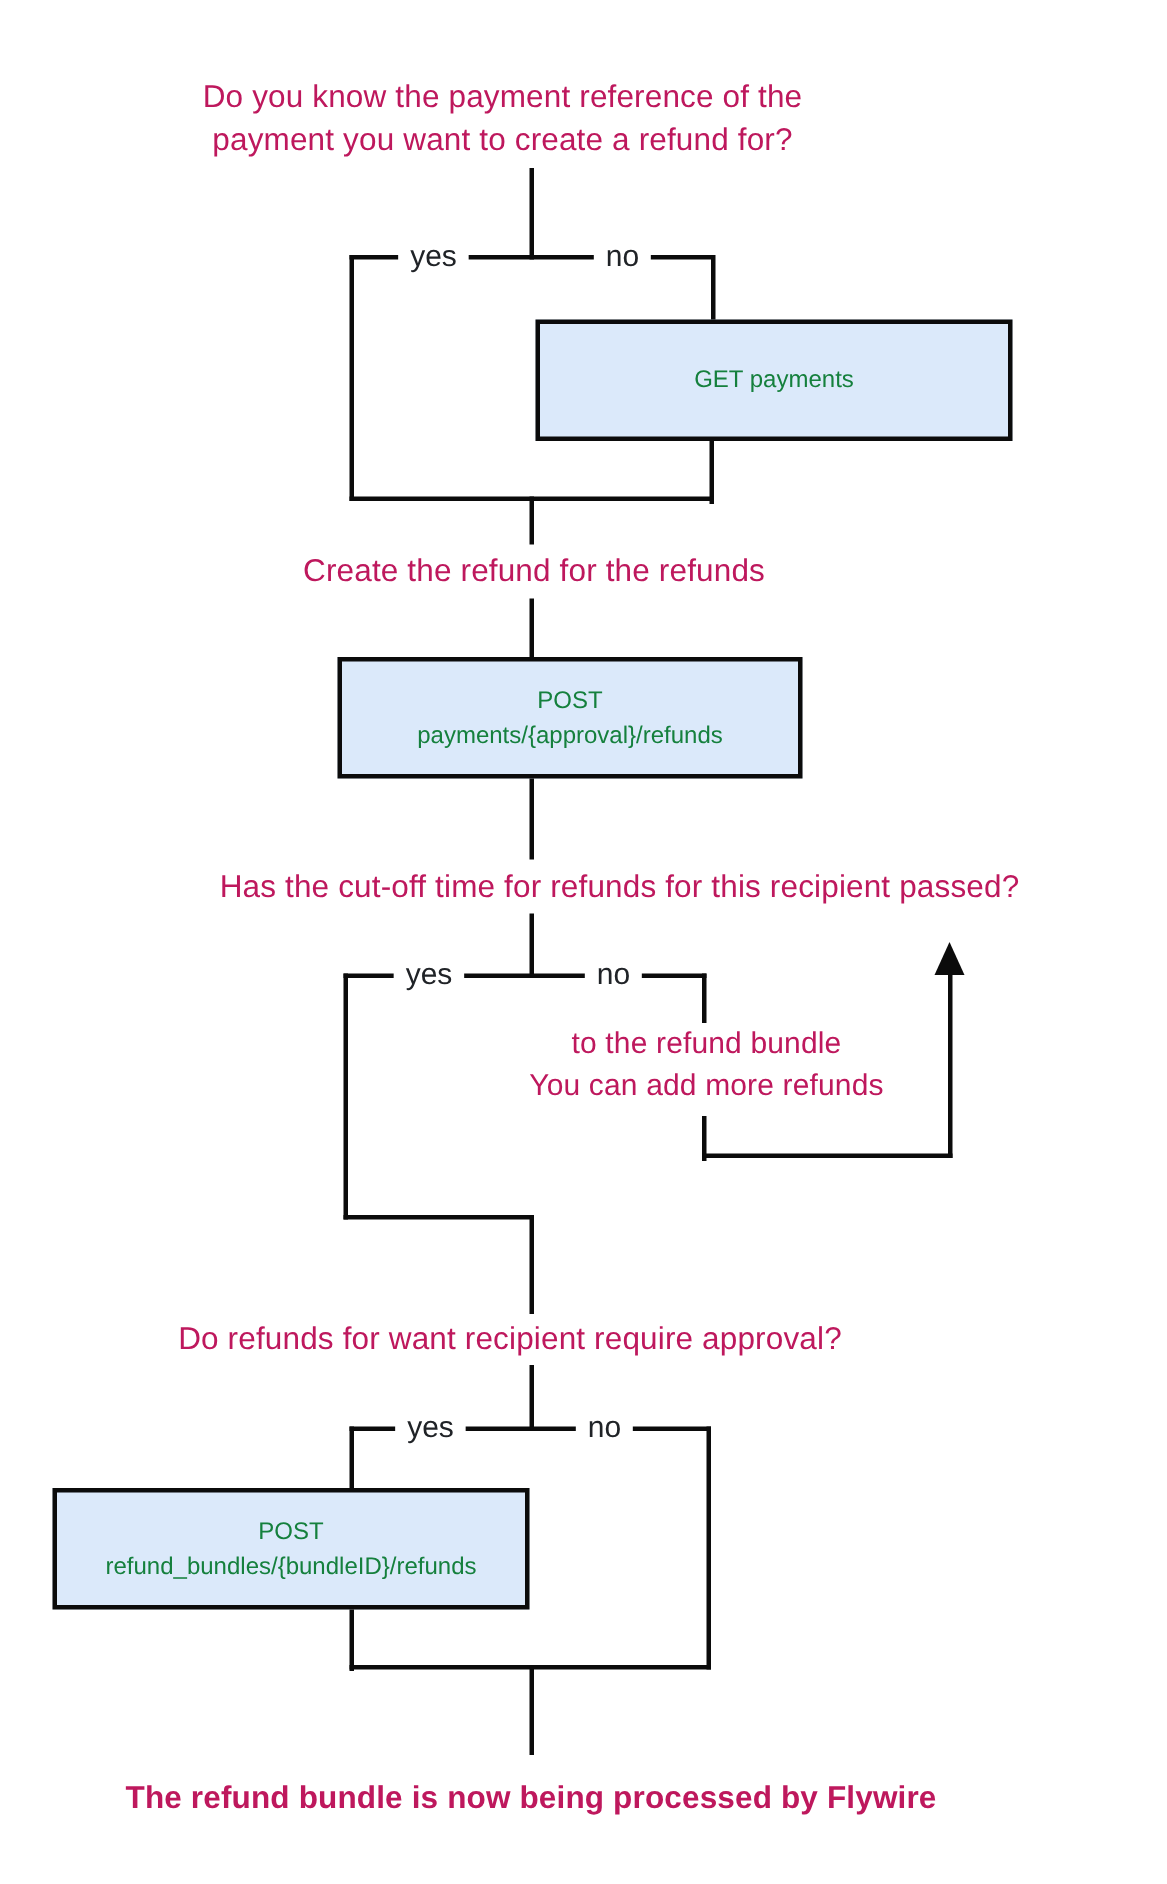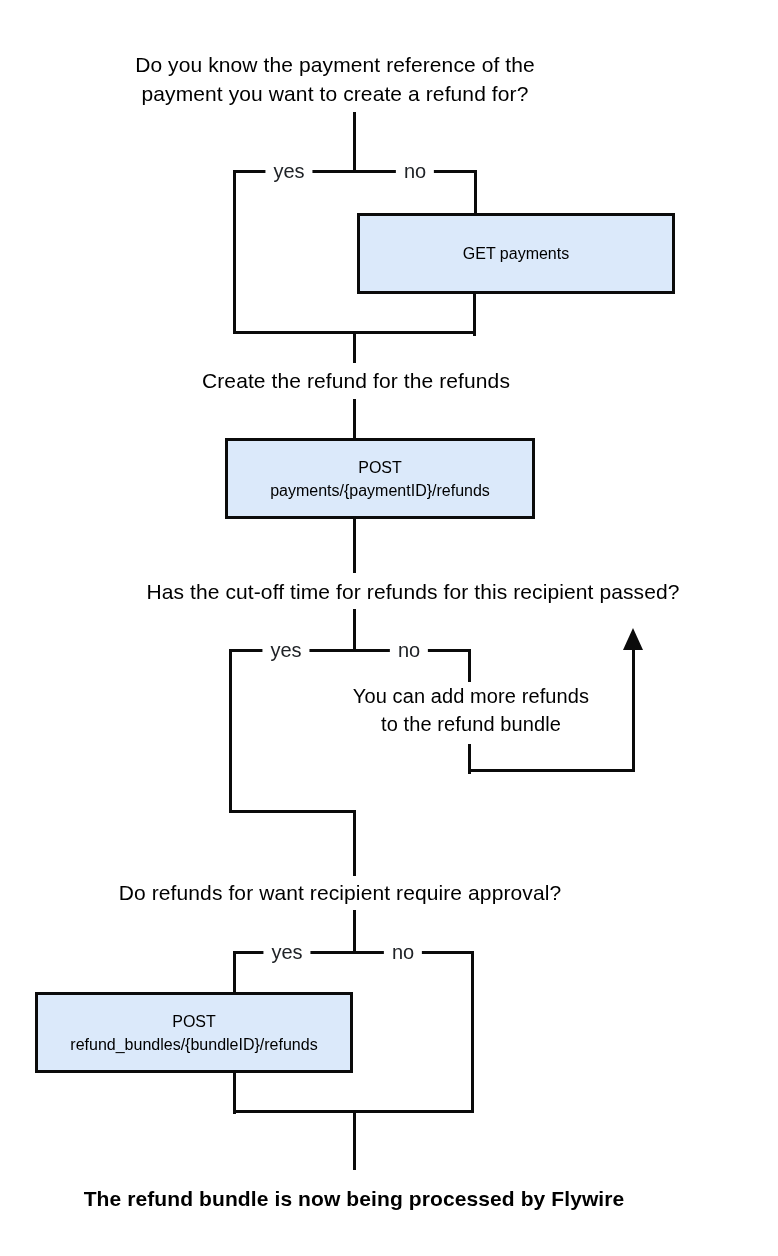--- a/index.html
+++ b/index.html
@@ -20,21 +20,21 @@
     position: absolute;
     background: #0b0b0b;
   }
   .v-line { width: 3px; }
   .h-line { height: 3px; }
   .question {
     position: absolute;
     text-align: center;
     font-size: 21px;
     line-height: 29px;
-    color: #000000;
+    color: #be185d;
     letter-spacing: 0.1px;
   }
   .nowrap { white-space: nowrap; }
   .branch-label {
     position: absolute;
     transform: translateX(-50%);
     background: #ffffff;
     padding: 0 8px;
     font-size: 20px;
     line-height: 26px;
@@ -43,21 +43,21 @@
   .api-box {
     position: absolute;
     box-sizing: border-box;
     background: #dbe9fa;
     border: 3px solid #0b0b0b;
     display: flex;
     flex-direction: column;
     align-items: center;
     justify-content: center;
     text-align: center;
-    color: #000000;
+    color: #15803d;
     font-size: 16px;
     line-height: 23px;
   }
   .arrow-up {
     position: absolute;
     width: 0;
     height: 0;
     border-left: 10px solid transparent;
     border-right: 10px solid transparent;
     border-bottom: 22px solid #0b0b0b;
@@ -86,38 +86,38 @@
   <div class="line v-line" style="left:473px; top:294px; height:42px;"></div>
   <div class="line h-line" style="left:233px; top:331px; width:243px;"></div>
   <div class="line v-line" style="left:353px; top:331px; height:32px;"></div>
 
   <div class="question nowrap" style="left:146px; top:366px; width:420px;">Create the refund for the refunds</div>
 
   <div class="line v-line" style="left:353px; top:399px; height:39px;"></div>
 
   <div class="api-box two-line" style="left:225px; top:438px; width:310px; height:81px;">
     <div>POST</div>
-    <div>payments/{paymentID}/refunds</div>
+    <div>payments/{approval}/refunds</div>
   </div>
 
   <div class="line v-line" style="left:353px; top:519px; height:54px;"></div>
 
   <div class="question nowrap" style="left:92px; top:577px; width:642px;text-align:center;">Has the cut-off time for refunds for this recipient passed?</div>
 
   <div class="line v-line" style="left:353px; top:609px; height:43px;"></div>
 
   <div class="line h-line" style="left:229px; top:649px; width:242px;"></div>
   <div class="line v-line" style="left:229px; top:649px; height:164px;"></div>
   <div class="line v-line" style="left:468px; top:649px; height:33px;"></div>
   <span class="branch-label" style="left:286px; top:637px;">yes</span>
   <span class="branch-label" style="left:409px; top:637px;">no</span>
 
   <div class="question two-line" style="left:321px; top:682px; width:300px; font-size:20px; line-height:28px;">
+    <div>to the refund bundle</div>
     <div>You can add more refunds</div>
-    <div>to the refund bundle</div>
   </div>
 
   <div class="line v-line" style="left:468px; top:744px; height:30px;"></div>
   <div class="line h-line" style="left:468px; top:769px; width:167px;"></div>
   <div class="line v-line" style="left:632px; top:648px; height:124px;"></div>
   <div class="arrow-up" style="left:623px; top:628px;"></div>
 
   <div class="line h-line" style="left:229px; top:810px; width:127px;"></div>
   <div class="line v-line" style="left:353px; top:810px; height:66px;"></div>
 

